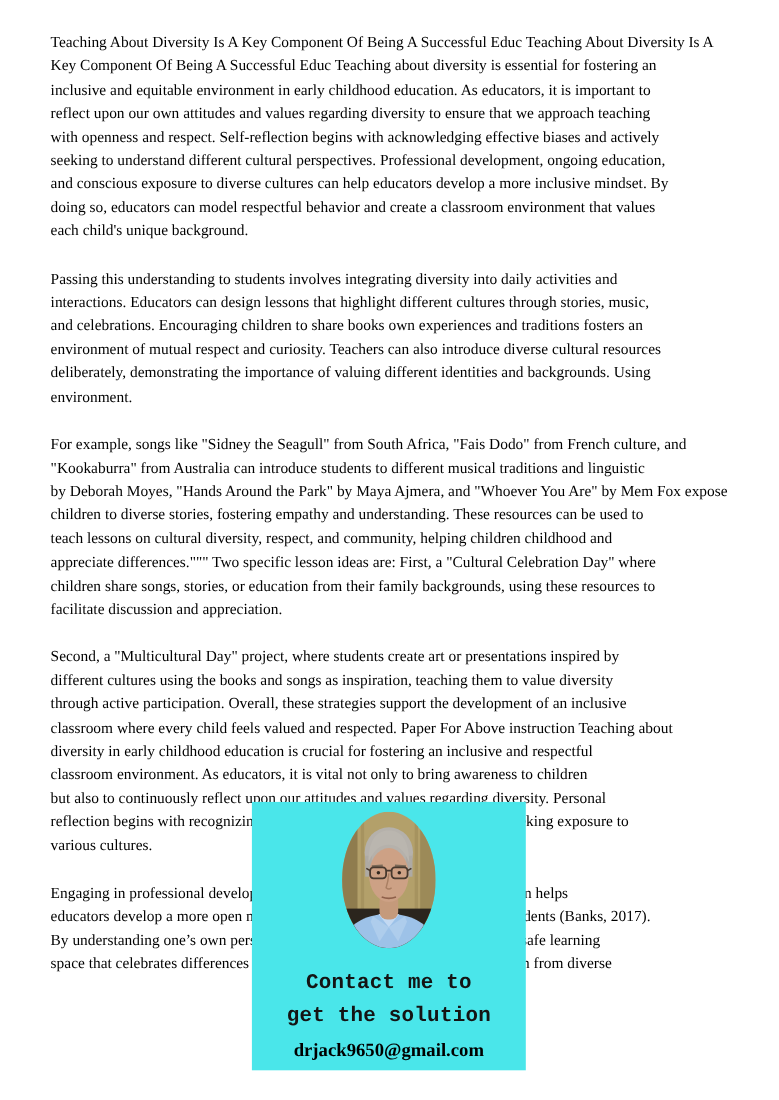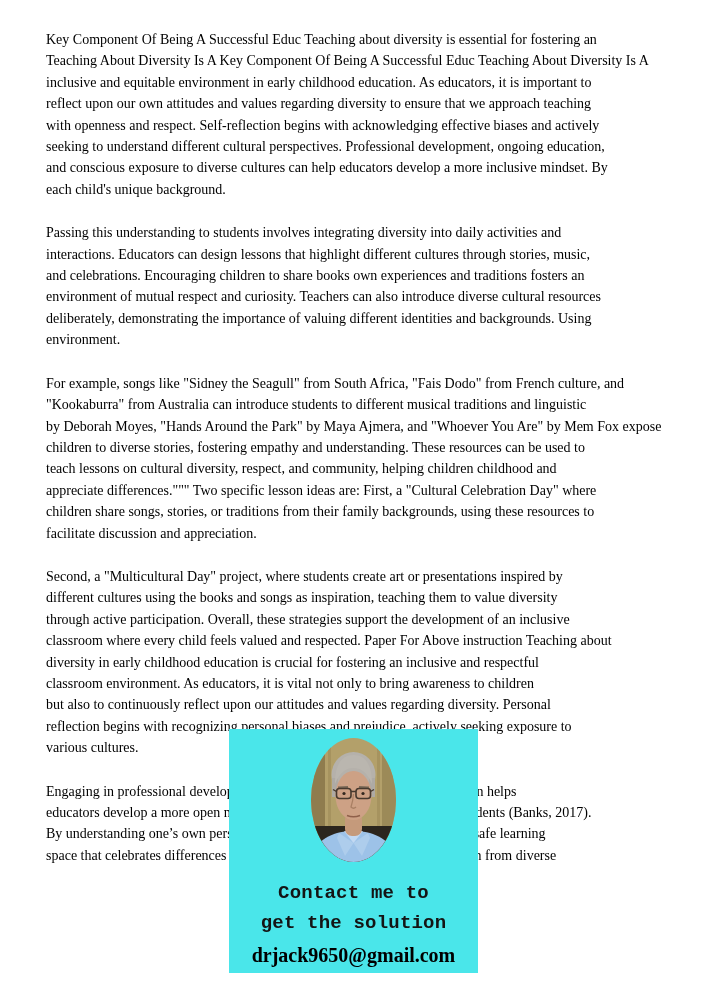--- a/index.html
+++ b/index.html
@@ -39,55 +39,56 @@
     font-weight: 700;
     font-size: 19px;
     line-height: 30px;
     color: #141414;
     letter-spacing: 0.2px;
   }
   .overlay-email {
     margin-top: 4px;
     font-family: "Liberation Serif", serif;
     font-weight: 700;
-    font-size: 20px;
+    font-size: 17px;
     line-height: 26px;
     color: #000000;
   }
 </style>
 </head>
 <body>
 
 <div class="doc" id="doc-body">
     <div class="para">
+      <div class="line">Teaching About Diversity Is A Key Component Of Being A Successful Educ Teaching About Diversity Is A</div>
       <div class="line">Key Component Of Being A Successful Educ Teaching about diversity is essential for fostering an</div>
-      <div class="line">Teaching About Diversity Is A Key Component Of Being A Successful Educ Teaching About Diversity Is A</div>
       <div class="line">inclusive and equitable environment in early childhood education. As educators, it is important to</div>
       <div class="line">reflect upon our own attitudes and values regarding diversity to ensure that we approach teaching</div>
       <div class="line">with openness and respect. Self-reflection begins with acknowledging effective biases and actively</div>
       <div class="line">seeking to understand different cultural perspectives. Professional development, ongoing education,</div>
       <div class="line">and conscious exposure to diverse cultures can help educators develop a more inclusive mindset. By</div>
+      <div class="line">doing so, educators can model respectful behavior and create a classroom environment that values</div>
       <div class="line">each child's unique background.</div>
     </div>
     <div class="para">
       <div class="line">Passing this understanding to students involves integrating diversity into daily activities and</div>
       <div class="line">interactions. Educators can design lessons that highlight different cultures through stories, music,</div>
       <div class="line">and celebrations. Encouraging children to share books own experiences and traditions fosters an</div>
       <div class="line">environment of mutual respect and curiosity. Teachers can also introduce diverse cultural resources</div>
       <div class="line">deliberately, demonstrating the importance of valuing different identities and backgrounds. Using</div>
       <div class="line">environment.</div>
     </div>
     <div class="para">
       <div class="line">For example, songs like "Sidney the Seagull" from South Africa, "Fais Dodo" from French culture, and</div>
       <div class="line">"Kookaburra" from Australia can introduce students to different musical traditions and linguistic</div>
       <div class="line">by Deborah Moyes, "Hands Around the Park" by Maya Ajmera, and "Whoever You Are" by Mem Fox expose</div>
       <div class="line">children to diverse stories, fostering empathy and understanding. These resources can be used to</div>
       <div class="line">teach lessons on cultural diversity, respect, and community, helping children childhood and</div>
       <div class="line">appreciate differences.""" Two specific lesson ideas are: First, a "Cultural Celebration Day" where</div>
-      <div class="line">children share songs, stories, or traditions from their family backgrounds, using these resources to</div>
+      <div class="line">children share songs, stories, or education from their family backgrounds, using these resources to</div>
       <div class="line">facilitate discussion and appreciation.</div>
     </div>
     <div class="para">
       <div class="line">Second, a "Multicultural Day" project, where students create art or presentations inspired by</div>
       <div class="line">different cultures using the books and songs as inspiration, teaching them to value diversity</div>
       <div class="line">through active participation. Overall, these strategies support the development of an inclusive</div>
       <div class="line">classroom where every child feels valued and respected. Paper For Above instruction Teaching about</div>
       <div class="line">diversity in early childhood education is crucial for fostering an inclusive and respectful</div>
       <div class="line">classroom environment. As educators, it is vital not only to bring awareness to children</div>
       <div class="line">but also to continuously reflect upon our attitudes and values regarding diversity. Personal</div>

